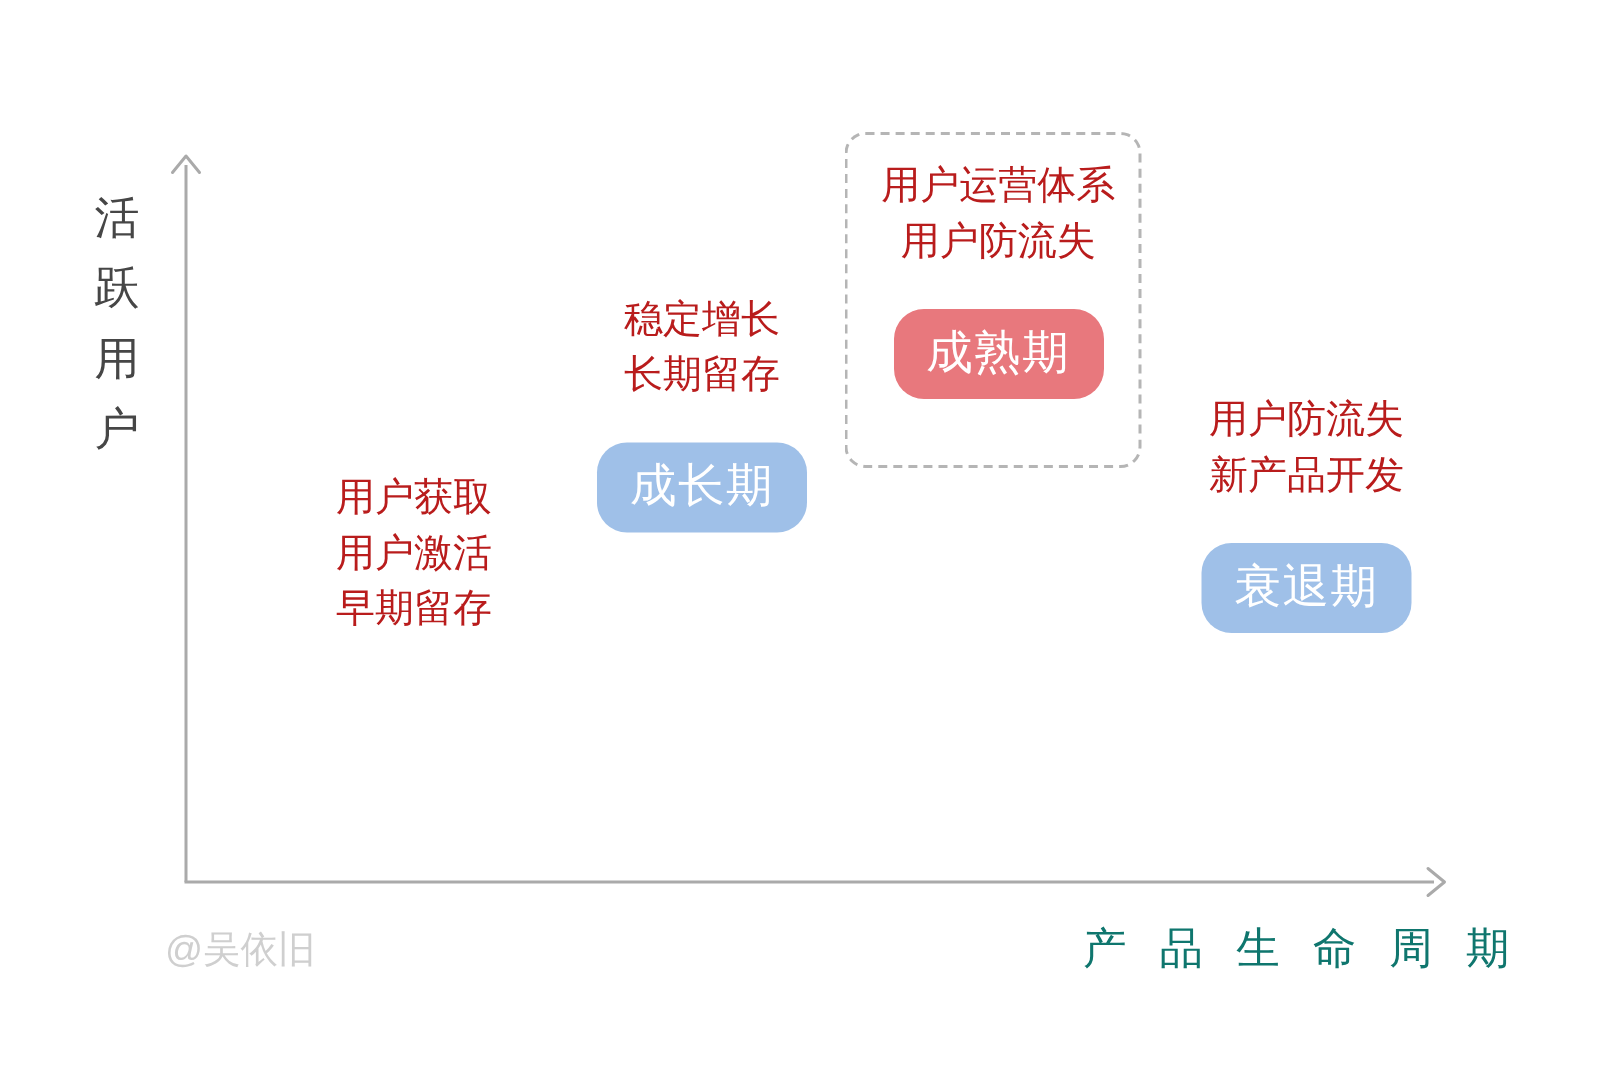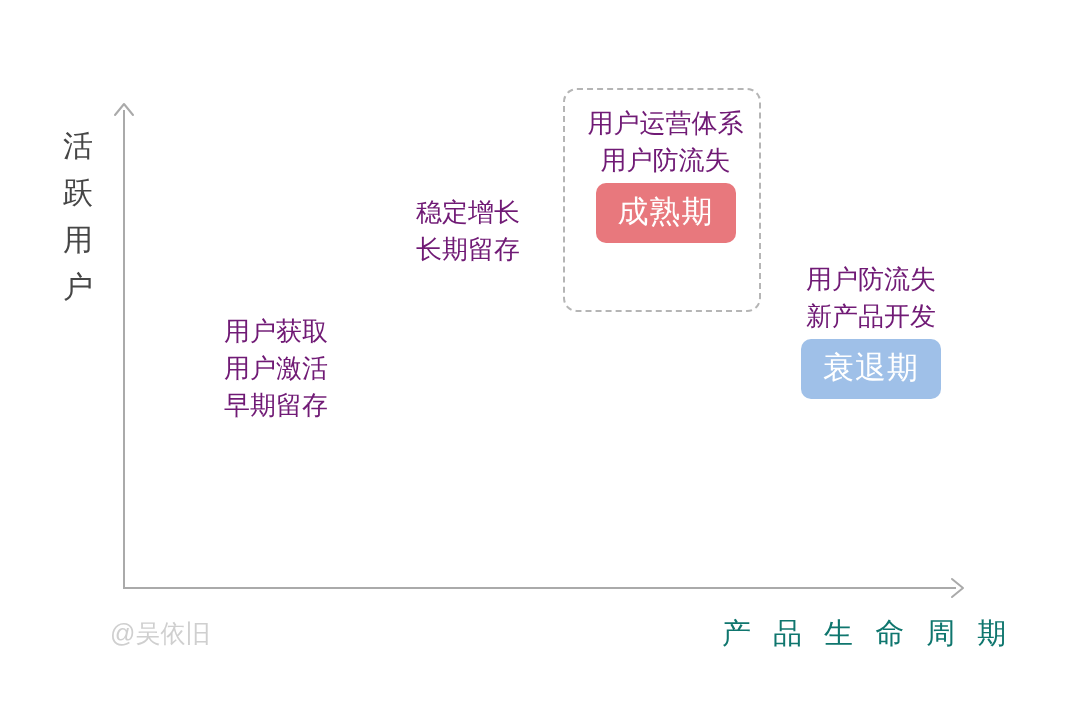--- a/index.html
+++ b/index.html
@@ -92,30 +92,30 @@
   
   .stage {
     position: absolute;
     display: flex;
     flex-direction: column;
     align-items: center;
   }
   .stage-notes {
     font-size: 26px;
     line-height: 37px;
-    color: #701a75;
+    color: #b91c1c;
     text-align: center;
     white-space: pre-line;
   }
   .stage-badge {
-    margin-top: 4px;
+    margin-top: 27px;
     display: inline-flex;
     align-items: center;
     justify-content: center;
-    border-radius: 10px;
+    border-radius: 20px;
     font-size: 31px;
     line-height: 1;
     color: #ffffff;
     letter-spacing: 1px;
     box-sizing: border-box;
     padding: 13px 22px 16px 22px;
   }
   .badge-blue  { background: #9fc0e8; }
   .badge-red   { background: #e8787d; }
 
@@ -166,20 +166,21 @@
 
   <div class="stage" id="stage-introduction">
     <div class="stage-notes">用户获取
 用户激活
 早期留存</div>
   </div>
 
   <div class="stage" id="stage-growth">
     <div class="stage-notes">稳定增长
 长期留存</div>
+    <div class="stage-badge badge-blue">成长期</div>
   </div>
 
   <div class="stage" id="stage-maturity">
     <div class="stage-notes">用户运营体系
 用户防流失</div>
     <div class="stage-badge badge-red">成熟期</div>
   </div>
 
   <div class="stage" id="stage-decline">
     <div class="stage-notes">用户防流失

